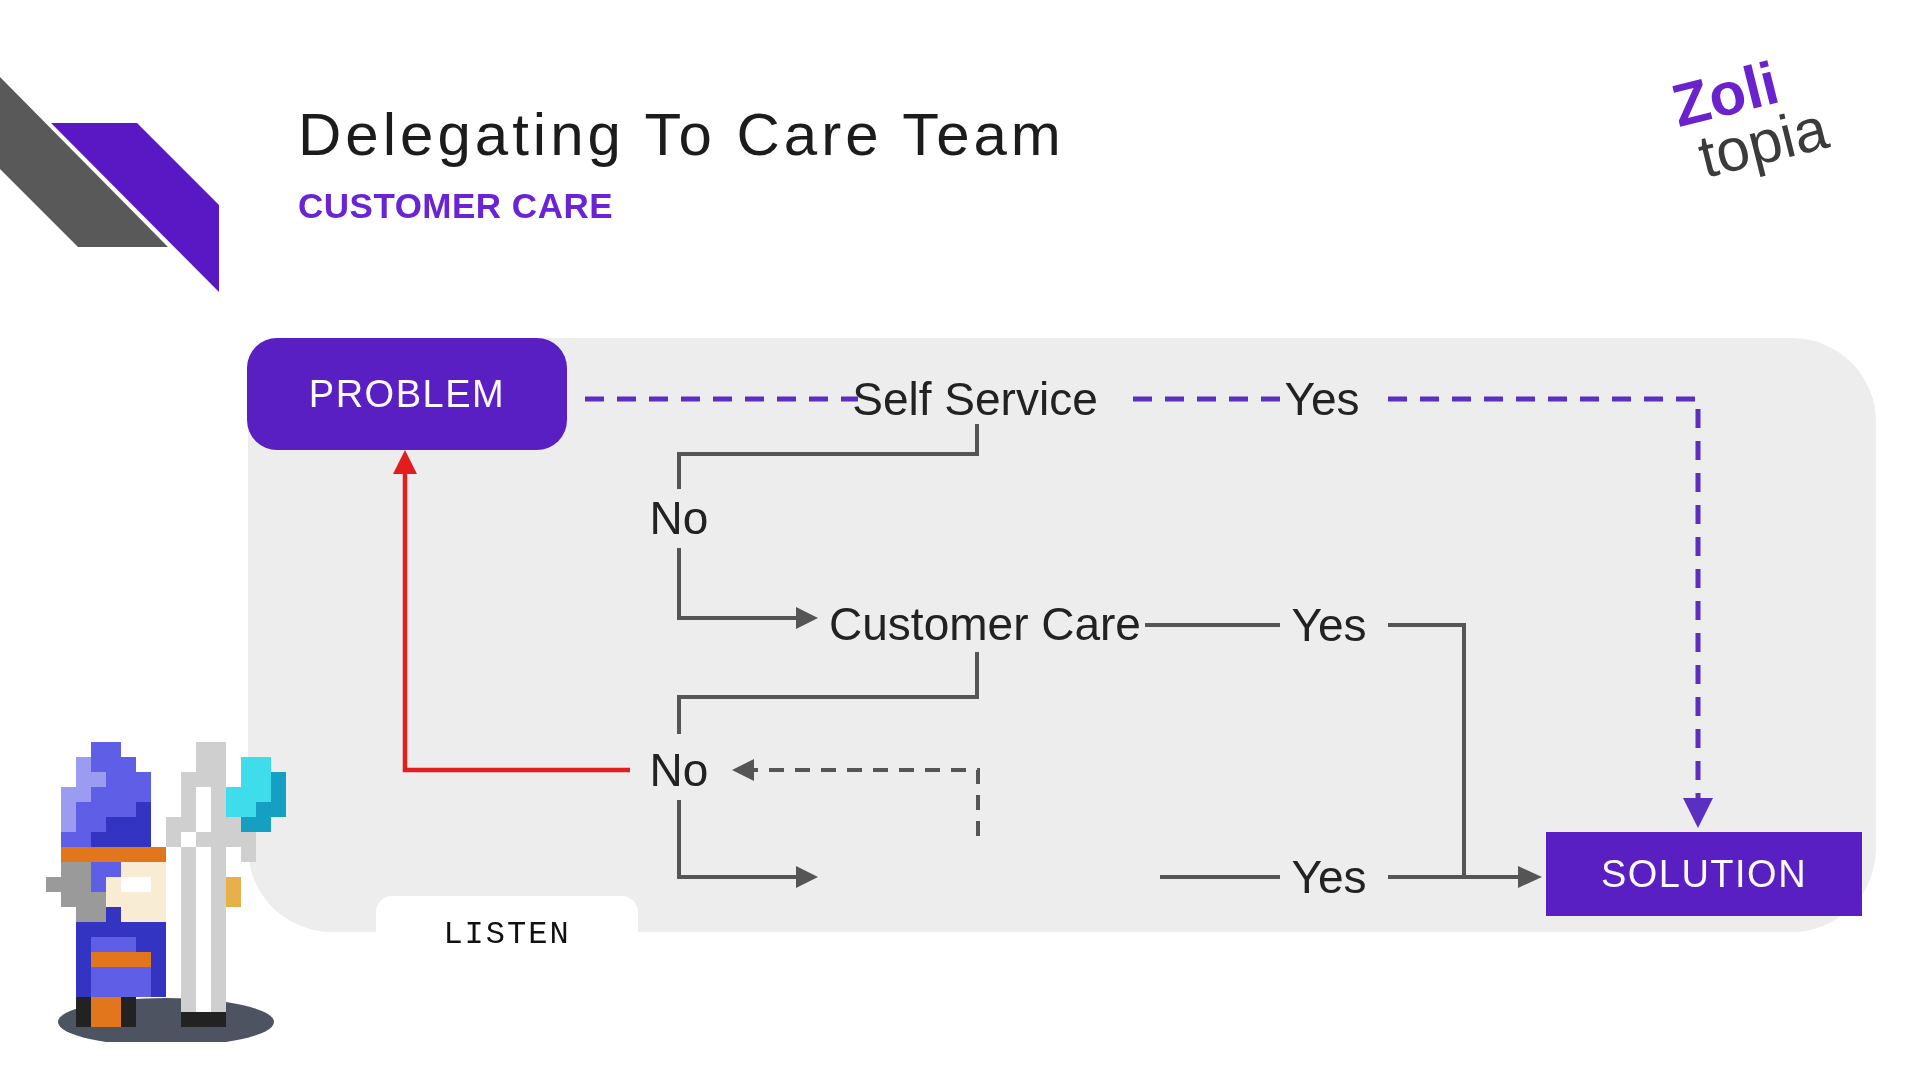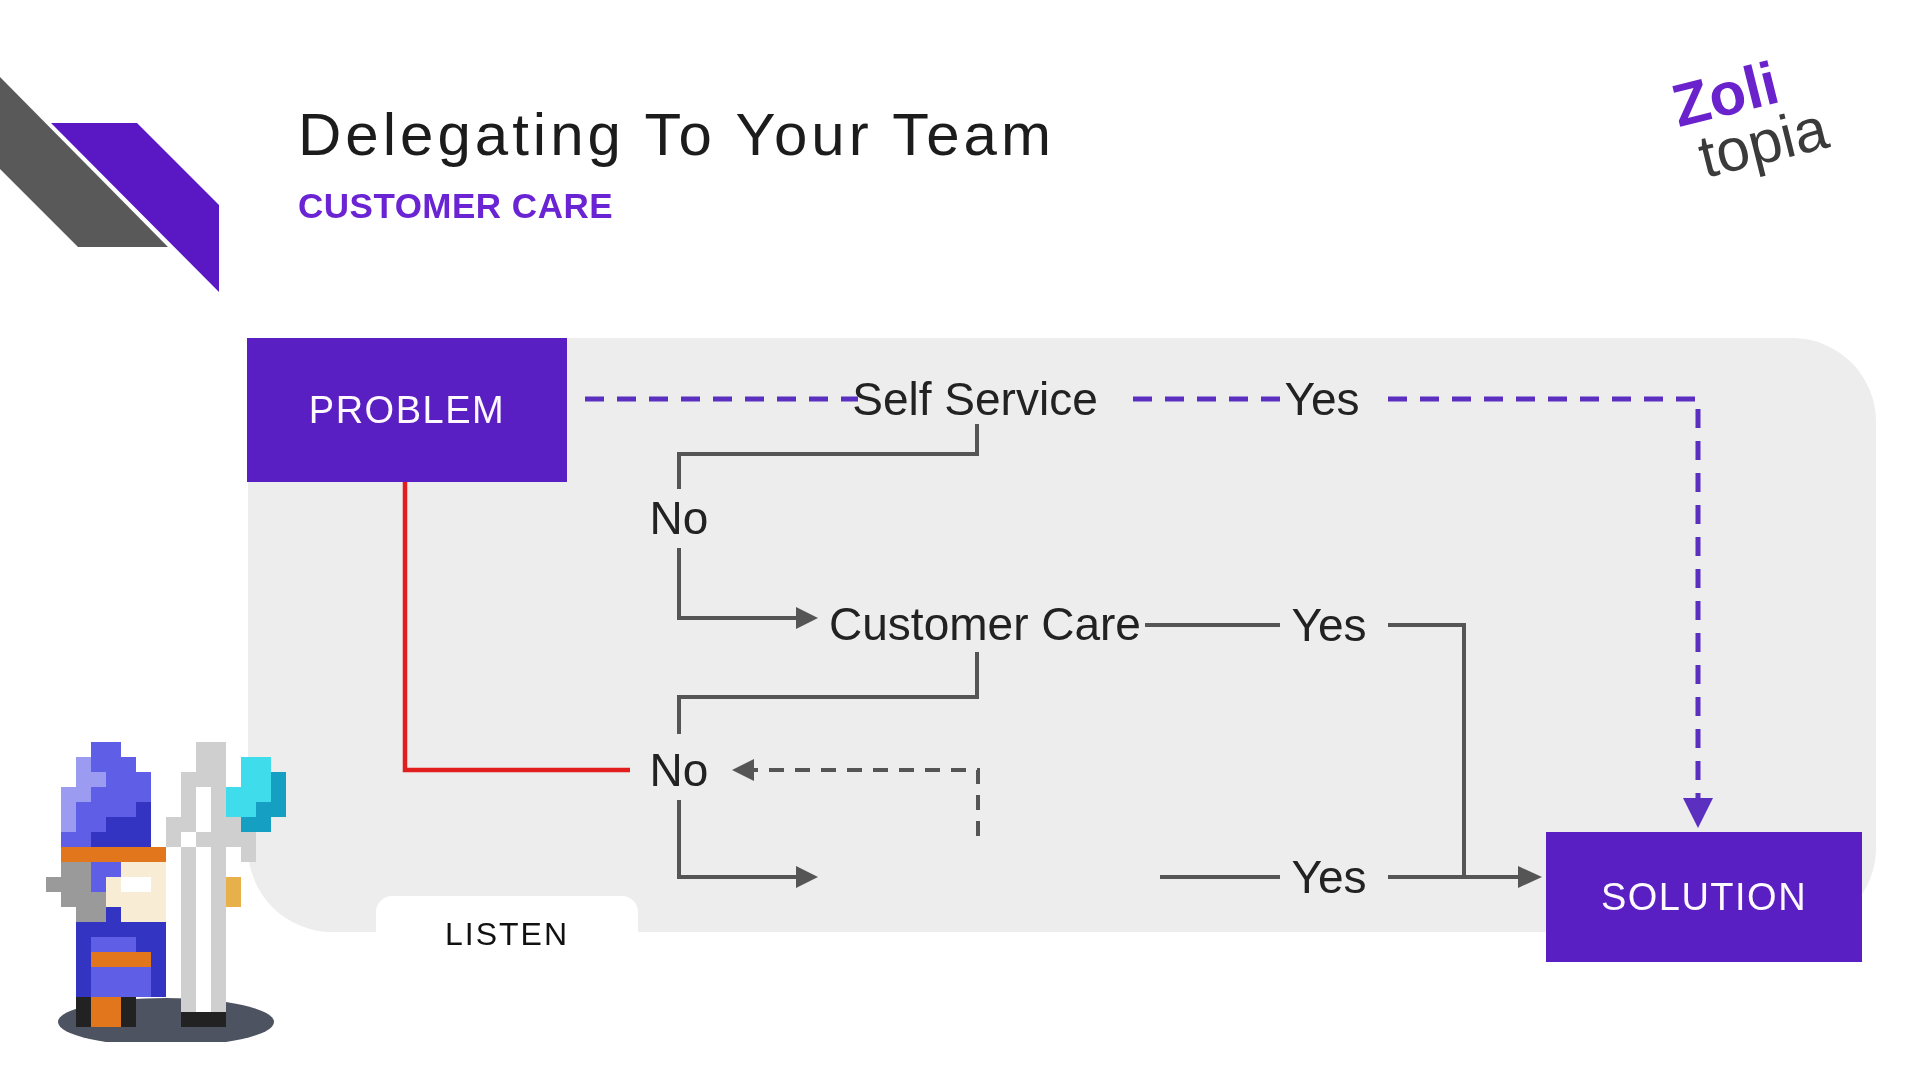--- a/index.html
+++ b/index.html
@@ -21,45 +21,45 @@
                  color:#3b3b3b; transform:rotate(-14deg); }
 
   
   .corner-svg { position:absolute; left:0; top:0; }
 
   
   .panel { position:absolute; left:248px; top:338px; width:1628px; height:594px;
            background:#ededee; border-radius:84px; }
   .node-box { position:absolute; display:flex; align-items:center; justify-content:center;
               background:#5a1fc2; color:#fdf9ff; font-size:38px; letter-spacing:1.5px; }
-  .problem-box  { left:247px; top:338px; width:320px; height:144px; }
-  .solution-box { left:1546px; top:832px; width:316px; height:130px; }
+  .problem-box  { left:247px; top:338px; width:320px; height:112px;border-radius:30px; }
+  .solution-box { left:1546px; top:832px; width:316px; height:84px; }
 
   .flow-label { position:absolute; transform:translate(-50%,-50%); font-size:46px;
                 font-weight:500; color:#222222; white-space:nowrap; }
 
   .listen-box { position:absolute; left:376px; top:896px; width:262px; height:84px;
                 background:#ffffff; border-radius:16px; display:flex; align-items:flex-start;
                 justify-content:center; }
-  .listen-text { margin-top:20px; font-size:32px; font-weight:500; letter-spacing:2px; color:#111111; }
+  .listen-text { margin-top:20px; font-size:32px; font-weight:500; letter-spacing:2px; color:#111111;font-family:Liberation Mono, monospace; }
 
   .lines-svg { position:absolute; left:0; top:0; pointer-events:none; }
   .wizard-svg { position:absolute; left:46px; top:742px; }
 </style>
 </head>
 <body>
 
 <div class="slide">
 
   <svg class="corner-svg" width="240" height="310" viewBox="0 0 240 310">
     <polygon points="0,77 168,247 78,247 0,169" fill="#595959"></polygon>
     <polygon points="51,123 137,123 219,205 219,292" fill="#5a18c5"></polygon>
   </svg>
 
-  <div class="title">Delegating To Your Team</div>
+  <div class="title">Delegating To Care Team</div>
   <div class="subtitle">CUSTOMER CARE</div>
 
   <div class="logo">
     <span class="logo-top">Zoli</span>
     <span class="logo-bottom">topia</span>
   </div>
 
   <div class="panel"></div>
 
   <svg class="lines-svg" width="1920" height="1080" viewBox="0 0 1920 1080">

